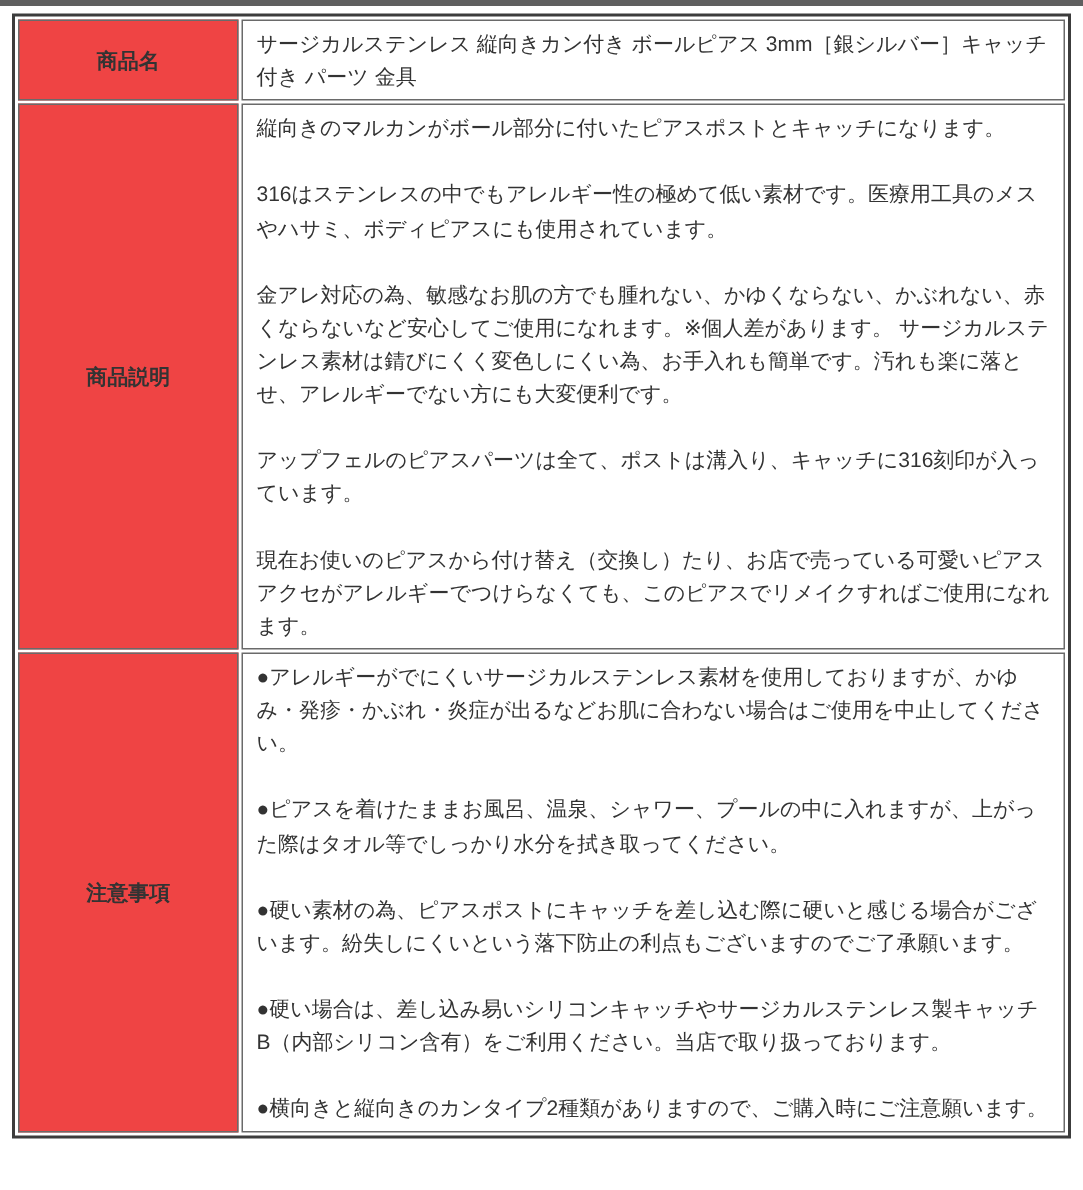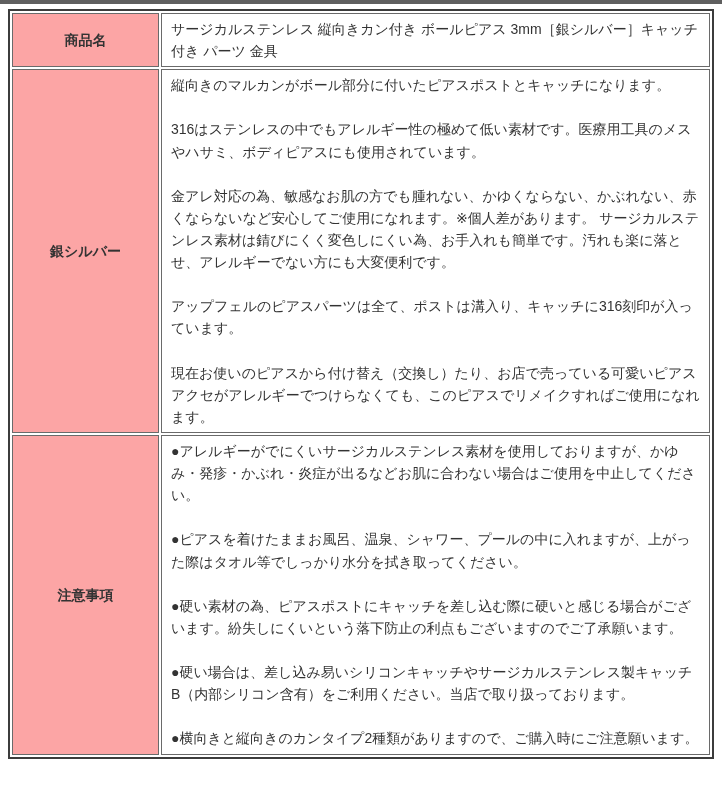--- a/index.html
+++ b/index.html
@@ -29,21 +29,21 @@
   }
   table.spec th,
   table.spec td {
     border: 1px solid #6a6a6a;
     font-size: 14px;
     line-height: 1.58;
     vertical-align: middle;
   }
   table.spec th {
     width: 133px;
-    background: #fca5a5;
+    background: #ef4444;
     font-weight: bold;
     text-align: center;
     padding: 4px 6px;
   }
   table.spec td {
     background: #ffffff;
     text-align: left;
     padding: 4px 9px;
     white-space: pre-wrap;
     word-break: break-all;
@@ -57,21 +57,21 @@
 
   <div class="divider"></div>
 
   <table class="spec">
     <tbody>
       <tr>
         <th>商品名</th>
         <td>サージカルステンレス 縦向きカン付き ボールピアス 3mm［銀シルバー］キャッチ付き パーツ 金具</td>
       </tr>
       <tr>
-        <th>銀シルバー</th>
+        <th>商品説明</th>
         <td>縦向きのマルカンがボール部分に付いたピアスポストとキャッチになります。
 
 316はステンレスの中でもアレルギー性の極めて低い素材です。医療用工具のメスやハサミ、ボディピアスにも使用されています。
 
 金アレ対応の為、敏感なお肌の方でも腫れない、かゆくならない、かぶれない、赤くならないなど安心してご使用になれます。※個人差があります。 サージカルステンレス素材は錆びにくく変色しにくい為、お手入れも簡単です。汚れも楽に落とせ、アレルギーでない方にも大変便利です。
 
 アップフェルのピアスパーツは全て、ポストは溝入り、キャッチに316刻印が入っています。
 
 現在お使いのピアスから付け替え（交換し）たり、お店で売っている可愛いピアスアクセがアレルギーでつけらなくても、このピアスでリメイクすればご使用になれます。</td>
       </tr>

